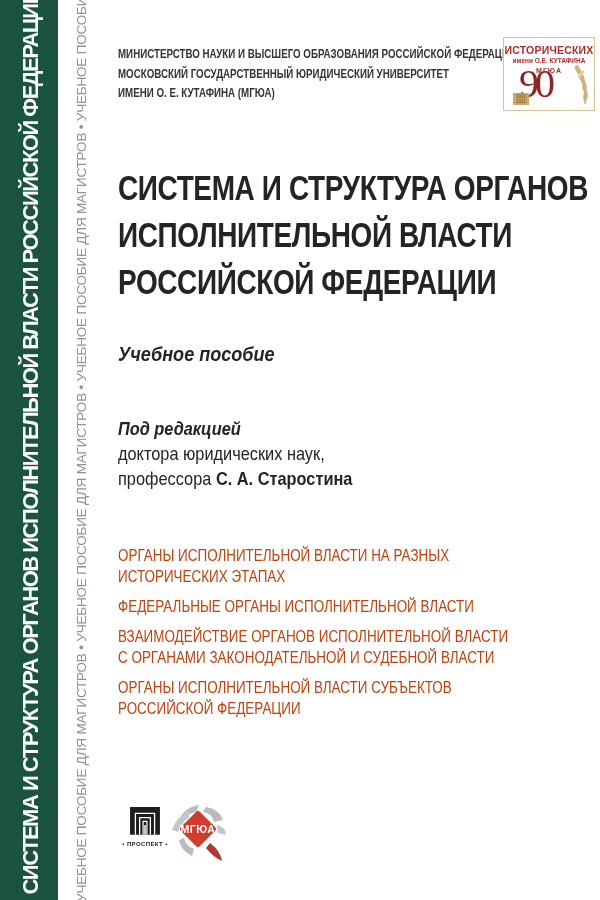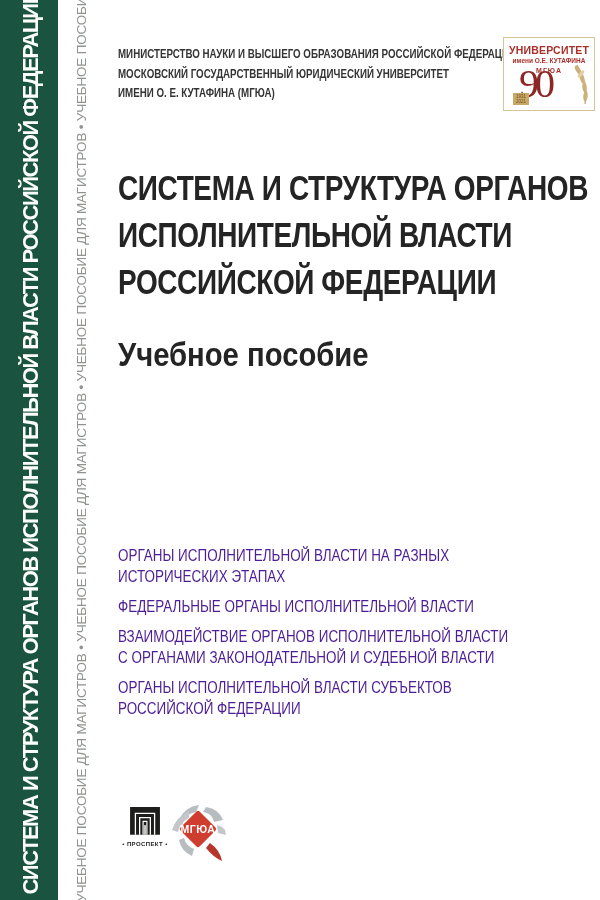--- a/index.html
+++ b/index.html
@@ -38,30 +38,30 @@
   .badge .b90{position:absolute;left:15px;top:26px;font-family:"Liberation Serif",serif;
              font-size:40px;font-weight:normal;line-height:1;color:#8e2626;letter-spacing:-4px;}
   .badge .laurel{position:absolute;right:5px;top:24px;}
   .badge .byears{position:absolute;left:9px;top:55px;width:16px;background:#c9a968;
              font-size:4.5px;line-height:5px;color:#6e4f22;text-align:center;padding:1px 0;}
 
   
   .title{position:absolute;left:118px;top:164px;margin:0;font-size:35px;font-weight:bold;
          color:#242424;line-height:47px;letter-spacing:-0.5px;}
 
-  .subtitle{position:absolute;left:118px;top:334px;font-size:34px;font-weight:bold;
-         color:#242424;line-height:40px;}
+  .subtitle{position:absolute;left:118px;top:334px;font-size:21px;font-weight:bold;
+         color:#242424;line-height:40px;font-style:italic;}
 
   
   .editors{position:absolute;left:118px;top:416px;font-size:19px;line-height:25px;color:#242424;}
   .editors .e1{font-weight:bold;font-style:italic;}
   .editors .name{font-weight:bold;}
 
   
-  .topics{position:absolute;left:118px;top:545px;font-size:16px;color:#4c1d95;line-height:21px;}
+  .topics{position:absolute;left:118px;top:545px;font-size:16px;color:#c2410c;line-height:21px;}
   .topic{margin-bottom:9px;}
 
   
   .prospekt{position:absolute;left:117px;top:807px;width:56px;text-align:center;}
   .prospekt svg{display:block;margin:0 auto;}
   .prospekt .plabel{margin-top:2px;font-size:6px;font-weight:bold;letter-spacing:0.4px;
                     color:#1d1d1b;white-space:nowrap;}
   .mgua{position:absolute;left:168px;top:800px;}
 </style>
 </head>
@@ -77,21 +77,21 @@
     <div class="vtext spine-series-text">УЧЕБНОЕ ПОСОБИЕ ДЛЯ МАГИСТРОВ • УЧЕБНОЕ ПОСОБИЕ ДЛЯ МАГИСТРОВ • УЧЕБНОЕ ПОСОБИЕ ДЛЯ МАГИСТРОВ • УЧЕБНОЕ ПОСОБИЕ</div>
   </div>
 
   <div class="header">
     <span class="cx75">МИНИСТЕРСТВО НАУКИ И ВЫСШЕГО ОБРАЗОВАНИЯ РОССИЙСКОЙ ФЕДЕРАЦИИ</span>
     <span class="cx75">МОСКОВСКИЙ ГОСУДАРСТВЕННЫЙ ЮРИДИЧЕСКИЙ УНИВЕРСИТЕТ</span>
     <span class="cx75">ИМЕНИ О. Е. КУТАФИНА (МГЮА)</span>
   </div>
 
   <div class="badge">
-    <div class="b1">УНИВЕРСИТЕТ</div>
+    <div class="b1">ИСТОРИЧЕСКИХ</div>
     <div class="b2">имени О.Е. КУТАФИНА</div>
     <div class="babbr">МГЮА</div>
     <div class="b90">90</div>
     <svg class="laurel" width="20" height="44" viewBox="0 0 20 44">
       <path d="M16,42 Q20,22 8,3" stroke="#c2a569" fill="none" stroke-width="1.3"></path>
       <ellipse cx="9" cy="8" rx="2.2" ry="5" fill="#cdb07a" transform="rotate(-30 9 8)"></ellipse>
       <ellipse cx="13" cy="16" rx="2.2" ry="5.5" fill="#cdb07a" transform="rotate(-15 13 16)"></ellipse>
       <ellipse cx="15.5" cy="25" rx="2.2" ry="5.5" fill="#cdb07a" transform="rotate(-5 15.5 25)"></ellipse>
       <ellipse cx="16.5" cy="34" rx="2.2" ry="5.5" fill="#cdb07a" transform="rotate(5 16.5 34)"></ellipse>
       <ellipse cx="12" cy="12" rx="1.8" ry="4.5" fill="#e2cfa4" transform="rotate(40 12 12)"></ellipse>
@@ -105,20 +105,25 @@
   <h1 class="title">
     <span class="cx80">СИСТЕМА И СТРУКТУРА ОРГАНОВ</span>
     <span class="cx80">ИСПОЛНИТЕЛЬНОЙ ВЛАСТИ</span>
     <span class="cx80">РОССИЙСКОЙ ФЕДЕРАЦИИ</span>
   </h1>
 
   <div class="subtitle">
     <span class="cx86 inlineblock">Учебное пособие</span>
   </div>
 
+  <div class="editors">
+    <span class="cx86 e1">Под редакцией</span>
+    <span class="cx86">доктора юридических наук,</span>
+    <span class="cx86"><span>профессора </span><span class="name">С. А. Старостина</span></span>
+  </div>
 
   <div class="topics">
     <div class="topic">
       <span class="cx84">ОРГАНЫ ИСПОЛНИТЕЛЬНОЙ ВЛАСТИ НА РАЗНЫХ</span>
       <span class="cx84">ИСТОРИЧЕСКИХ ЭТАПАХ</span>
     </div>
     <div class="topic">
       <span class="cx84">ФЕДЕРАЛЬНЫЕ ОРГАНЫ ИСПОЛНИТЕЛЬНОЙ ВЛАСТИ</span>
     </div>
     <div class="topic">

